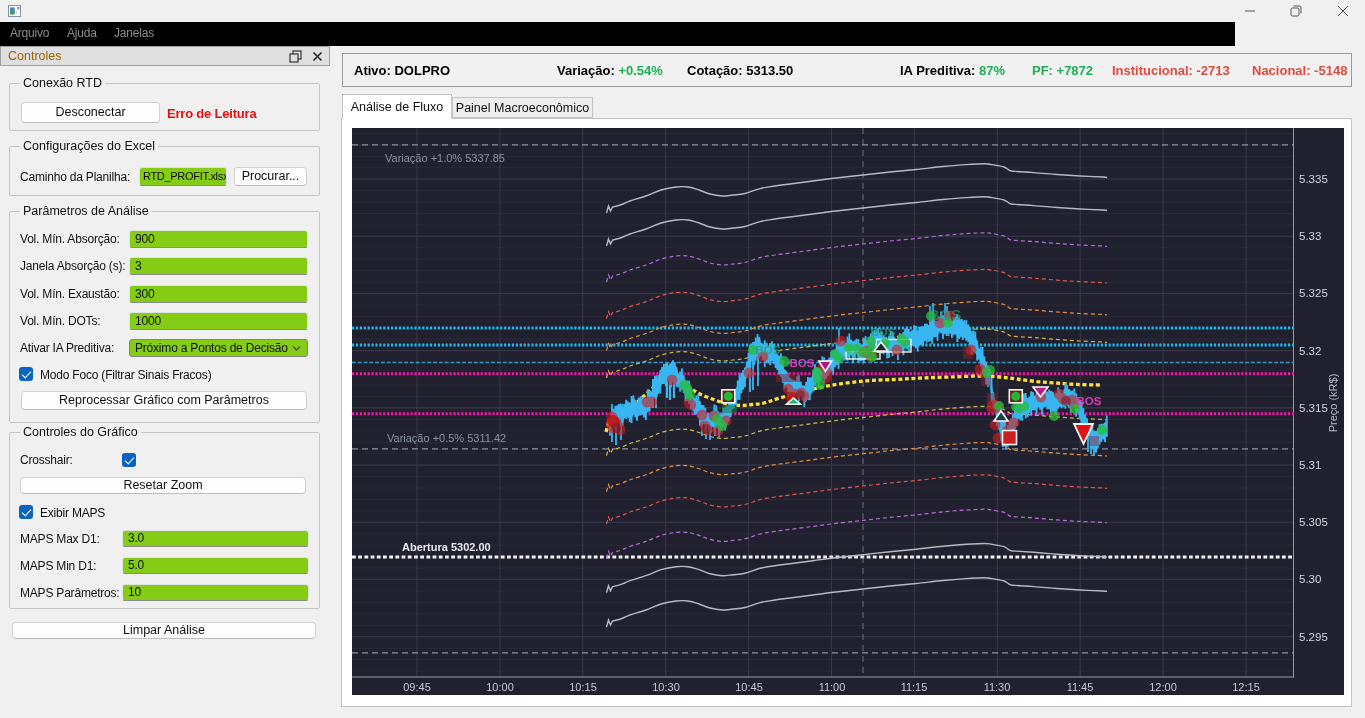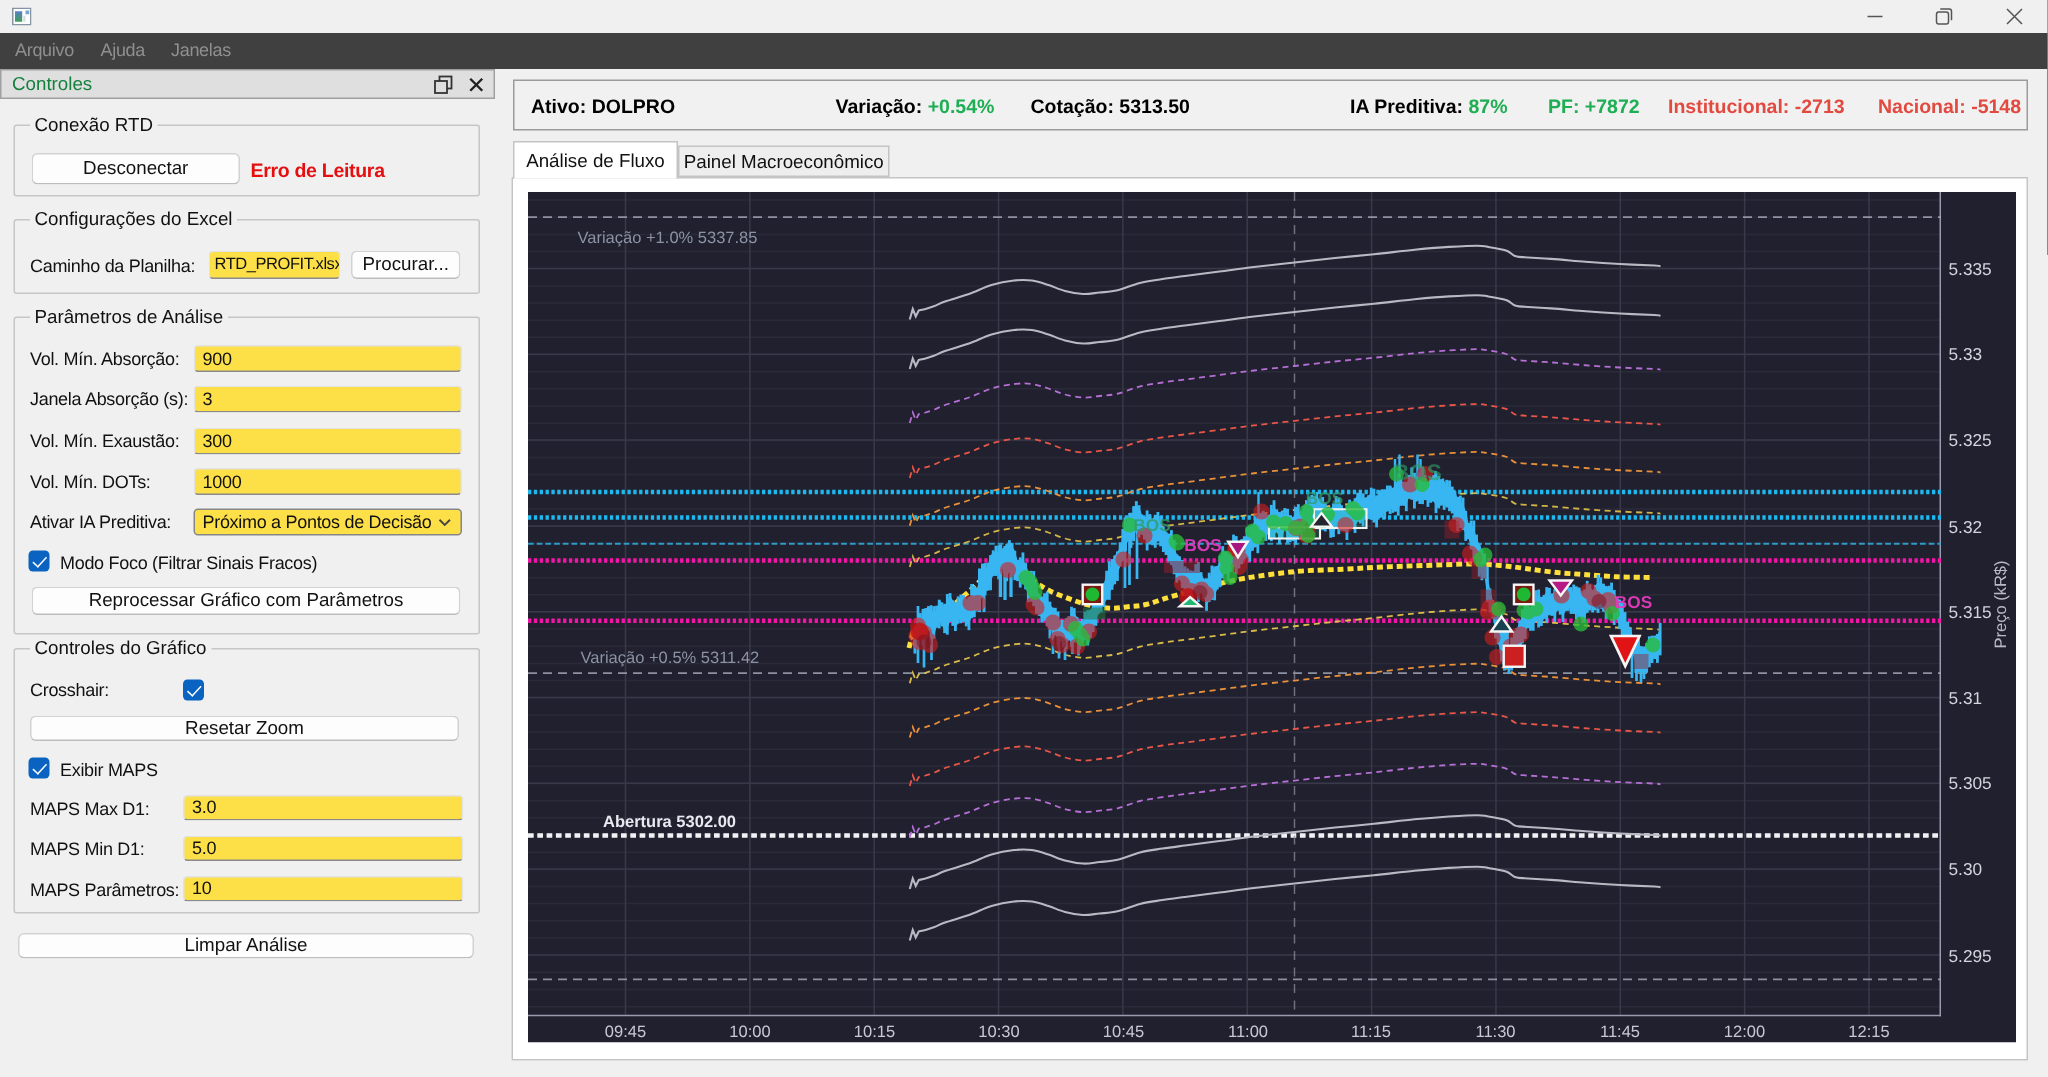--- a/index.html
+++ b/index.html
@@ -1,27 +1,27 @@
 <!DOCTYPE html>
 <html><head><meta charset="utf-8"><style>
 * { margin:0; padding:0; box-sizing:border-box; }
 html,body { width:1365px; height:718px; overflow:hidden; }
 body { font-family:"Liberation Sans", sans-serif; background:#f0f0f0; position:relative; font-size:12px; }
 .titlebar { position:absolute; left:0; top:0; width:1365px; height:22px; background:#f0f0f0; }
 .title-ico { position:absolute; left:8px; top:5px; width:13px; height:12px; }
 .title-txt { position:absolute; left:26px; top:4px; font-size:12px; letter-spacing:-0.25px; color:#686868; }
 .winbtn { position:absolute; top:0; width:14px; height:22px; color:#555; font-size:14px; }
-.menubar { position:absolute; left:0; top:22px; width:1365px; height:24px; background:#404040; }
+.menubar { position:absolute; left:0; top:22px; width:1235px; height:24px; background:#000000; }
 .menubar span { position:absolute; top:4px; font-size:12px; letter-spacing:-0.2px; color:#8f8f8f; }
 .dockhead { position:absolute; left:0px; top:46px; width:330px; height:20px; background:#dfdfdf; border:1px solid #a0a0a0; }
-.dockhead .t { position:absolute; left:7px; top:2px; font-size:12.5px; color:#15803d; }
+.dockhead .t { position:absolute; left:7px; top:2px; font-size:12.5px; color:#a16207; }
 .gbox { position:absolute; border:1px solid #c6c6c6; border-radius:2px; }
 .gbox .cap { position:absolute; left:10px; top:-8px; background:#f0f0f0; padding:0 3px; font-size:12.5px; color:#111; white-space:nowrap; }
 .btn { position:absolute; background:#fdfdfd; border:1px solid #d2d2d2; border-bottom-color:#bdbdbd; border-radius:4px; font-size:12.5px; color:#111; text-align:center; }
-.field { position:absolute; background:#fde047; border:1px solid #e2e2e2; border-bottom:1.5px solid #8a8a8a; border-radius:3px; font-size:12px; letter-spacing:-0.2px; color:#111; padding-left:5px; white-space:nowrap; }
+.field { position:absolute; background:#84cc16; border:1px solid #e2e2e2; border-bottom:1.5px solid #8a8a8a; border-radius:3px; font-size:12px; letter-spacing:-0.2px; color:#111; padding-left:5px; white-space:nowrap; }
 .lbl { position:absolute; font-size:12px; letter-spacing:-0.2px; color:#111; white-space:nowrap; }
 .cb { position:absolute; width:14px; height:14px; background:#0a62c1; border-radius:3px; }
 .cb:after { content:""; position:absolute; left:4.5px; top:1.5px; width:4px; height:8px; border:solid #fff; border-width:0 1.6px 1.6px 0; transform:rotate(43deg); }
 .hdrbar { position:absolute; left:342px; top:53px; width:1010px; height:34px; background:#f1f1f1; border:1px solid #9b9b9b;padding-left:12px; }
 .hdrbar > span { position:absolute; top:9px; font-size:13px; font-weight:bold; white-space:nowrap; }
 .tab { position:absolute; font-size:12.5px; color:#111; text-align:center; }
 .pane { position:absolute; left:341px; top:118px; width:1011px; height:589px; background:#ffffff; border:1px solid #c4c4c4; }
 </style></head><body>
 <div class="titlebar">
  <svg class="title-ico" viewBox="0 0 13 12">

